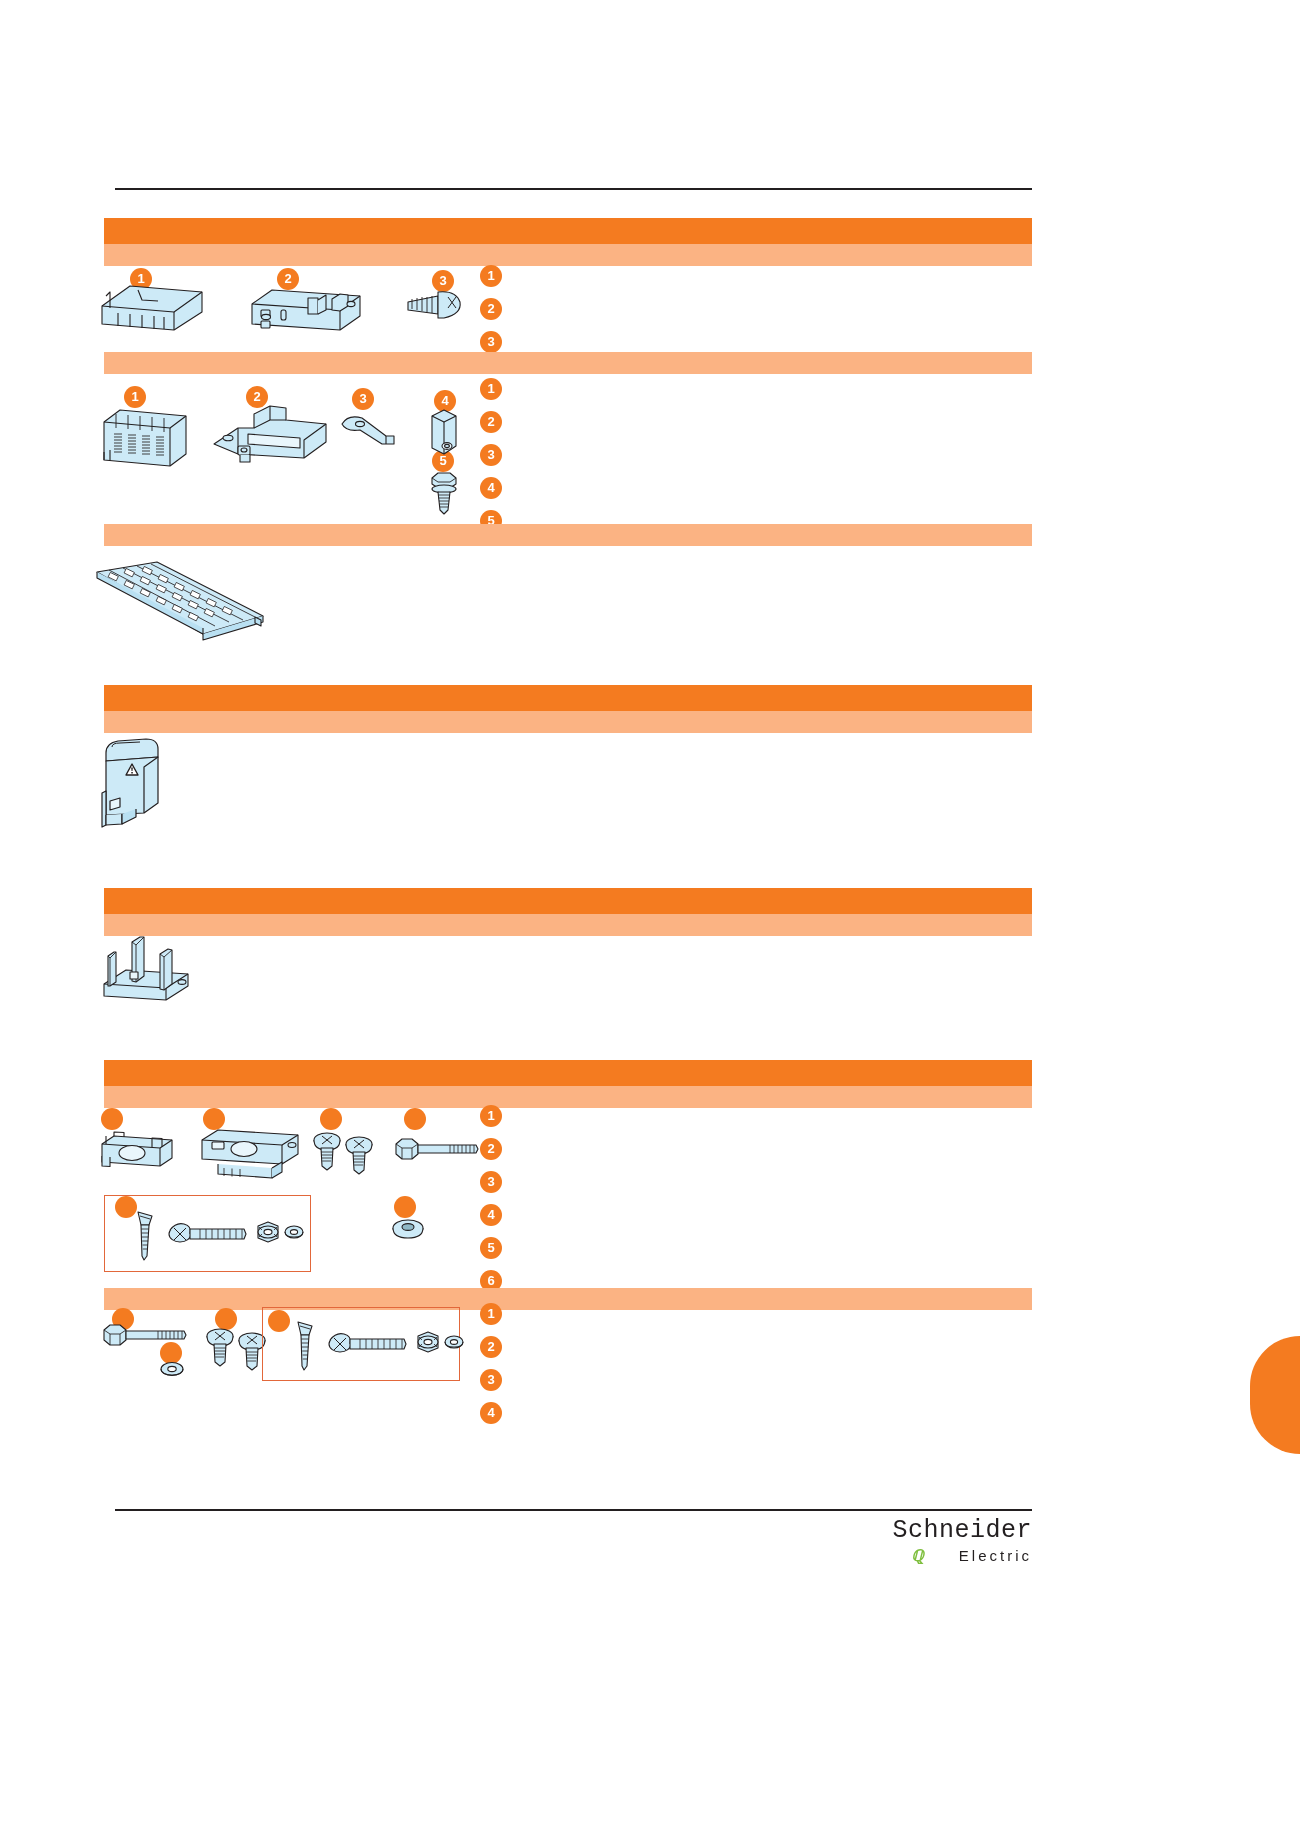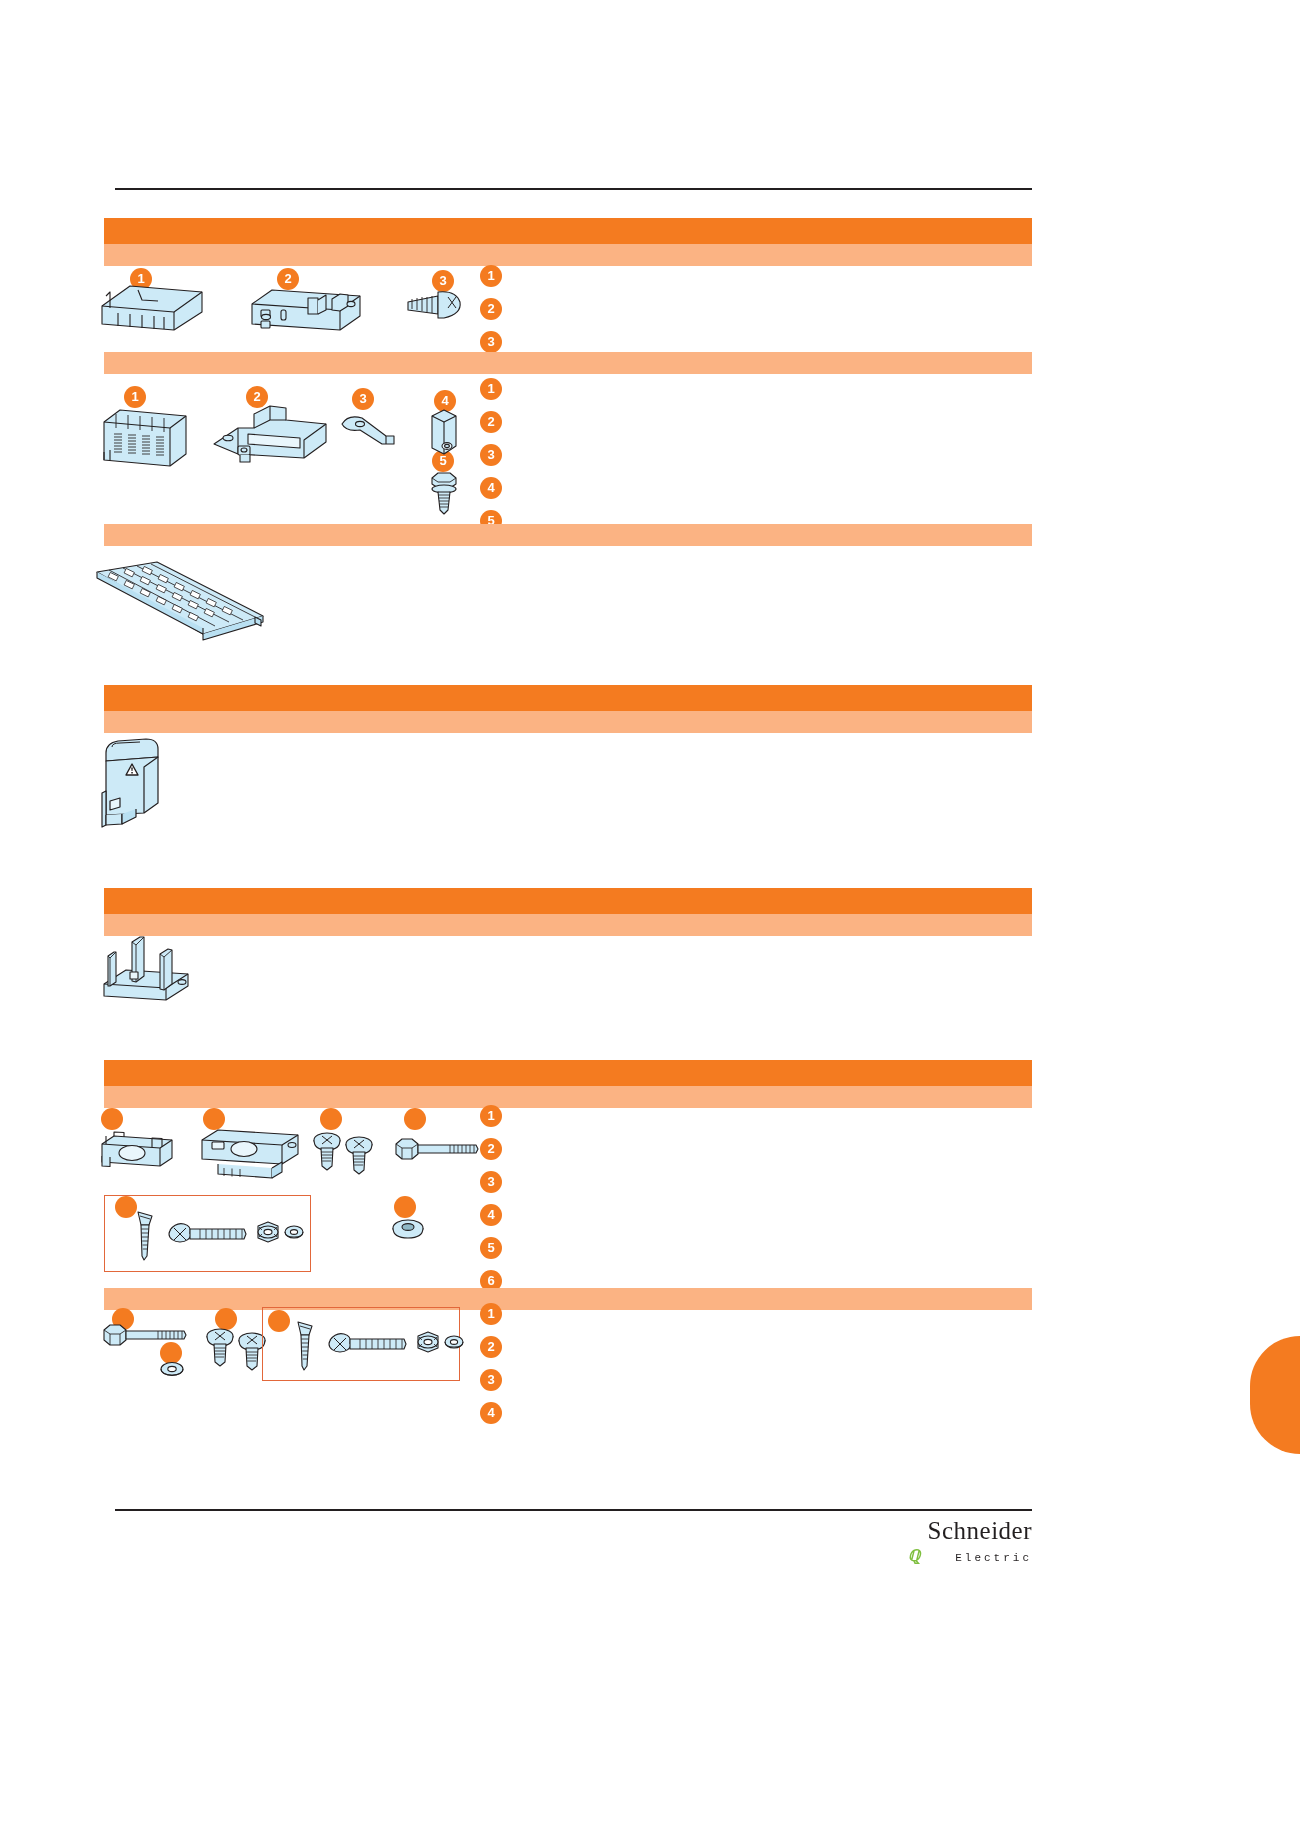--- a/index.html
+++ b/index.html
@@ -56,27 +56,27 @@
   
   .art{position:absolute;}
   .art svg{display:block;overflow:visible;}
 
   
   .logo{
     position:absolute;left:862px;top:1518px;width:170px;height:52px;
     text-align:right;
   }
   .logo .wordmark{
-    font-family:Liberation Serif, serif;
+    font-family:Liberation Mono, monospace;
     font-size:25px;letter-spacing:.5px;color:#231f20;line-height:26px;
     font-weight:normal;
   }
   .logo .sub{
-    font-family:Liberation Mono, monospace;
-    font-size:11px;letter-spacing:3px;color:#231f20;line-height:13px;padding-left:31px;
+    font-family:Liberation Sans, sans-serif;
+    font-size:15px;letter-spacing:3px;color:#231f20;line-height:13px;padding-left:31px;
   }
   .logo .glyph{
     display:inline-block;font-family:"Liberation Serif", serif;
     font-size:16px;color:#7fbf3f;margin-right:4px;font-style:italic;font-weight:bold;
   }
 </style>
 </head>
 <body>
 
 <div class="page">

